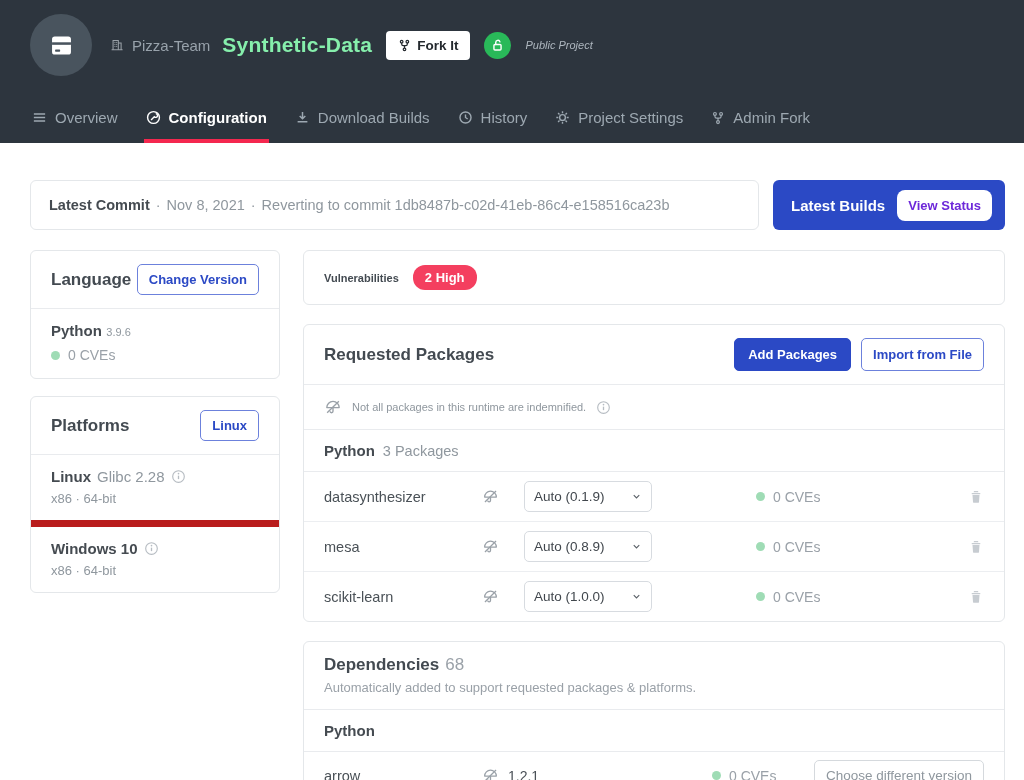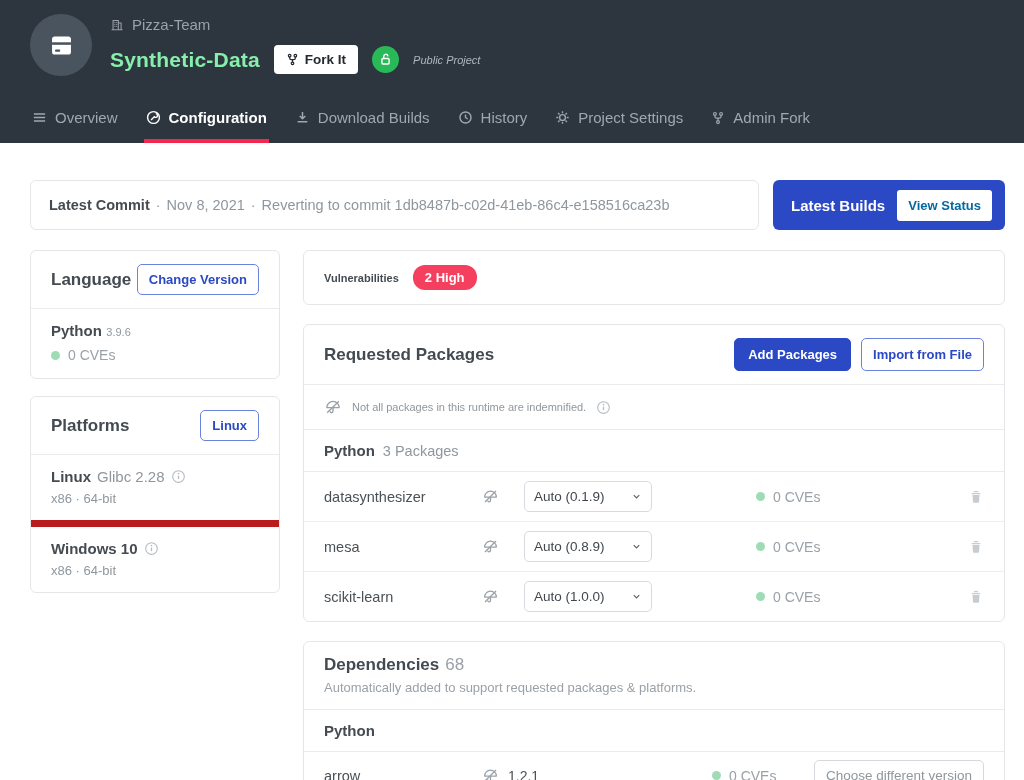--- a/index.html
+++ b/index.html
@@ -14,21 +14,21 @@
   
   .app-header {
     background:#2d353e; height:143px; padding:14px 30px 0 30px;
     display:flex; flex-direction:column;
   }
   .header-top { display:flex; gap:18px; }
   .avatar {
     width:62px; height:62px; border-radius:50%; background:#49545e;
     display:flex; align-items:center; justify-content:center; flex:none;
   }
-  .title-block { display:flex; flex-direction:column; justify-content:center; gap:12px; }
+  .title-block { display:flex; flex-direction:row; justify-content:space-between; gap:12px; }
   .team-row { display:flex; align-items:center; gap:8px; color:#98a2ab; font-size:15px; }
   .project-row { display:flex; align-items:center; gap:14px; }
   .project-title { color:#86efac; font-size:21px; font-weight:bold; letter-spacing:.2px; }
   .fork-btn {
     background:#fff; color:#24292e; border:none; border-radius:4px;
     font-family:inherit; font-size:13.5px; font-weight:bold;
     padding:7px 12px; display:flex; align-items:center; gap:6px; cursor:pointer;
   }
   .lock-badge {
     width:27px; height:27px; border-radius:50%; background:#29b959;
@@ -52,21 +52,21 @@
     font-size:14.5px; gap:6px; white-space:nowrap; overflow:hidden;
   }
   .commit-label { font-weight:bold; color:#454b51; }
   .commit-muted { color:#8f979e; }
   .builds-bar {
     width:232px; flex:none; height:50px; background:#2b49c5; border-radius:6px;
     display:flex; align-items:center; justify-content:space-between; padding:0 13px 0 18px;
   }
   .builds-label { color:#fff; font-weight:bold; font-size:15px; }
   .view-status-btn {
-    background:#fff; color:#0369a1; border:none; border-radius:3px;
+    background:#fff; color:#6d28d9; border:none; border-radius:8px;
     font-family:inherit; font-size:13px; font-weight:bold; padding:8px 11px; cursor:pointer;text-align:center;
   }
 
   .columns { display:flex; gap:23px; margin-top:20px; }
   .left-col { width:250px; flex:none; display:flex; flex-direction:column; gap:17px; }
   .right-col { flex:1; display:flex; flex-direction:column; gap:19px; min-width:0; }
 
   .card { background:#fff; border:1px solid #e4e7ea; border-radius:6px; }
   .card-header {
     padding:13px 20px; display:flex; align-items:center; justify-content:space-between;

